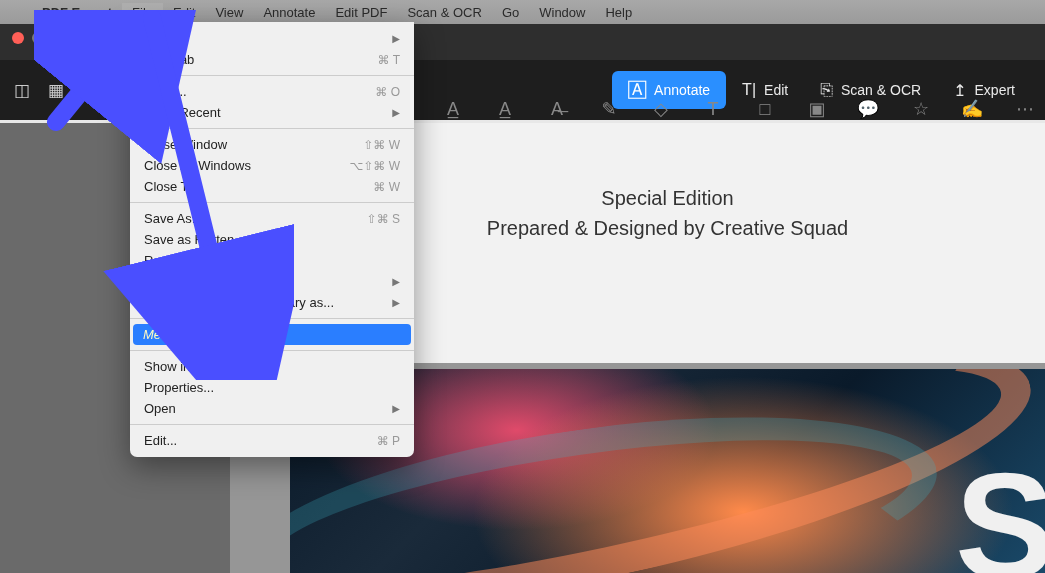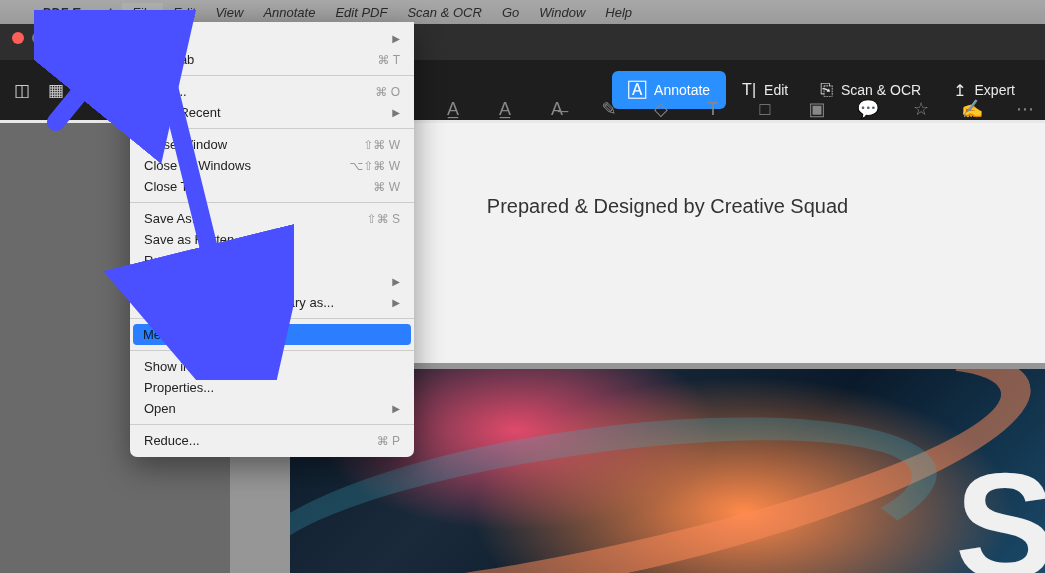--- a/index.html
+++ b/index.html
@@ -1,20 +1,20 @@
 <!DOCTYPE html>
 <html><head>
   <meta charset="utf-8">
   <style>
     * { margin: 0; padding: 0; box-sizing: border-box; font-family: -apple-system, BlinkMacSystemFont, "Segoe UI", sans-serif; }
     body { width: 1045px; height: 573px; overflow: hidden; background: #6a6a6a; position: relative; }
     
     .menubar { height: 24px; background: linear-gradient(#a8a8a8, #9a9a9a); display: flex; align-items: center; padding-left: 18px; font-size: 13px; color: #2a2a2a; gap: 0; }
     .apple-logo { font-size: 15px; margin-right: 14px; }
-    .menubar-item { padding: 2px 10px; cursor: default; font-style: italic; }
+    .menubar-item { padding: 2px 10px; cursor: default; }
     .menubar-item.appname { font-weight: 700; }
     .menubar-item.open { background: rgba(180,180,180,0.6); }
     
     .window { position: absolute; top: 24px; left: 0; right: 0; bottom: 0; background: #2e2e2e; }
     .traffic { position: absolute; top: 8px; left: 12px; display: flex; gap: 8px; }
     .traffic span { width: 12px; height: 12px; border-radius: 50%; display: block; }
     .traffic .r { background: #ff5f57; }
     .traffic .y { background: #7a7a7a; }
     .traffic .g { background: #28c840; }
     
@@ -29,39 +29,39 @@
     .tbtn .ic { font-size: 16px; }
     
     .subtoolbar { position: absolute; top: 96px; left: 0; right: 0; height: 3px; background: #e8e8e8; }
     
     .sidebar { position: absolute; top: 99px; left: 0; width: 230px; bottom: 0; background: #6a6a6a; }
     
     .doc { position: absolute; top: 99px; left: 230px; right: 0; bottom: 0; background: #969696; overflow: hidden; }
     .page { position: absolute; top: 0; left: 60px; right: 0; bottom: 0; background: #f2f2f2; }
     .page-text { text-align: center; color: #333; font-size: 20px; padding-top: 60px; line-height: 1.5; }
     .page-text .l1 { display: block; }
-    .page-text .l2 { display: block; margin-top: 8px; }
+    .page-text .l2 { display: block; }
     .page-divider { position: absolute; top: 240px; left: 0; right: 0; height: 6px; background: #969696; }
     .page-image { position: absolute; top: 246px; left: 60px; right: 0; bottom: 0; background: 
       radial-gradient(ellipse 600px 300px at 60% 70%, #ff8a4a 0%, transparent 45%),
       radial-gradient(ellipse 400px 200px at 30% 30%, #e04a6a 0%, transparent 50%),
       linear-gradient(135deg, #0a1a2a 0%, #1a2a3a 30%, #0a1a2a 60%, #1a4a6a 100%);
       overflow: hidden;
     }
     .swirl1 { position:absolute; width: 900px; height: 200px; border: 30px solid rgba(255,140,90,0.5); border-radius: 60%; top: 10px; left: -150px; transform: rotate(-12deg); border-top-color: transparent; border-left-color: transparent; }
     .swirl2 { position:absolute; width: 700px; height: 180px; border: 25px solid rgba(60,180,200,0.25); border-radius: 55%; top: 60px; left: -50px; transform: rotate(-8deg); border-bottom-color: transparent; }
     .bigS { position:absolute; right: -10px; bottom: -40px; color: #f0f0f0; font-size: 150px; font-weight: 800; }
     
     .subicons { position: absolute; top: 74px; left: 440px; right: 20px; display: flex; gap: 26px; align-items: center; color: #888; font-size: 18px; }
     .subicons .sp { flex: 0 0 26px; text-align:center; }
     .subicons .more { margin-left: auto; }
     
     .menu { position: absolute; top: 22px; left: 130px; width: 284px; background: #f0f0f0; border-radius: 0 0 7px 7px; box-shadow: 0 10px 30px rgba(0,0,0,0.4); padding: 6px 0; font-size: 13px; color: #222; z-index: 100; }
     .menu-item { display: flex; justify-content: space-between; align-items: center; padding: 3px 14px; }
-    .menu-item.hl { background: #2a7eff; color: #0f172a; margin: 0 3px; border-radius: 4px; padding: 3px 10px; }
+    .menu-item.hl { background: #2a7eff; color: #fef9c3; margin: 0 3px; border-radius: 4px; padding: 3px 10px; font-style: italic; }
     .menu-item .shortcut { color: #999; font-size: 12px; }
     .menu-item .chev { color: #777; font-size: 10px; }
     .menu-sep { height: 1px; background: #ccc; margin: 5px 0; }
     
     .arrow { position: absolute; top: 10px; left: 34px; z-index: 200; pointer-events: none; }
   </style>
 </head>
 <body>
 
 <div class="menubar">
@@ -126,20 +126,21 @@
     <span class="sp">✍</span>
     <span class="sp more">⋯</span>
   </div>
 
   <div class="subtoolbar"></div>
   <div class="sidebar"></div>
 
   <div class="doc">
     <div class="page">
       <div class="page-text">
+        <span class="l1">Special Edition</span>
         <span class="l2">Prepared &amp; Designed by Creative Squad</span>
       </div>
     </div>
     <div class="page-divider"></div>
     <div class="page-image">
       <div class="swirl1"></div>
       <div class="swirl2"></div>
       <div class="bigS">S</div>
     </div>
   </div>
@@ -205,21 +206,21 @@
     </div>
   <div class="menu-item">
       <span>Properties...</span>
     </div>
   <div class="menu-item">
       <span>Open</span>
       <span class="chev">▶</span>
     </div>
   <div class="menu-sep"></div>
   <div class="menu-item">
-      <span>Reduce...</span>
+      <span>Edit...</span>
       <span class="shortcut">⌘ P</span>
     </div>
 </div>
 
 <svg class="arrow" width="260" height="370">
   <defs>
     <marker id="ah" markerWidth="14" markerHeight="14" refX="6" refY="6" orient="auto">
       <path d="M0,0 L12,6 L0,12 Z" fill="#4a4fff"></path>
     </marker>
   </defs>

